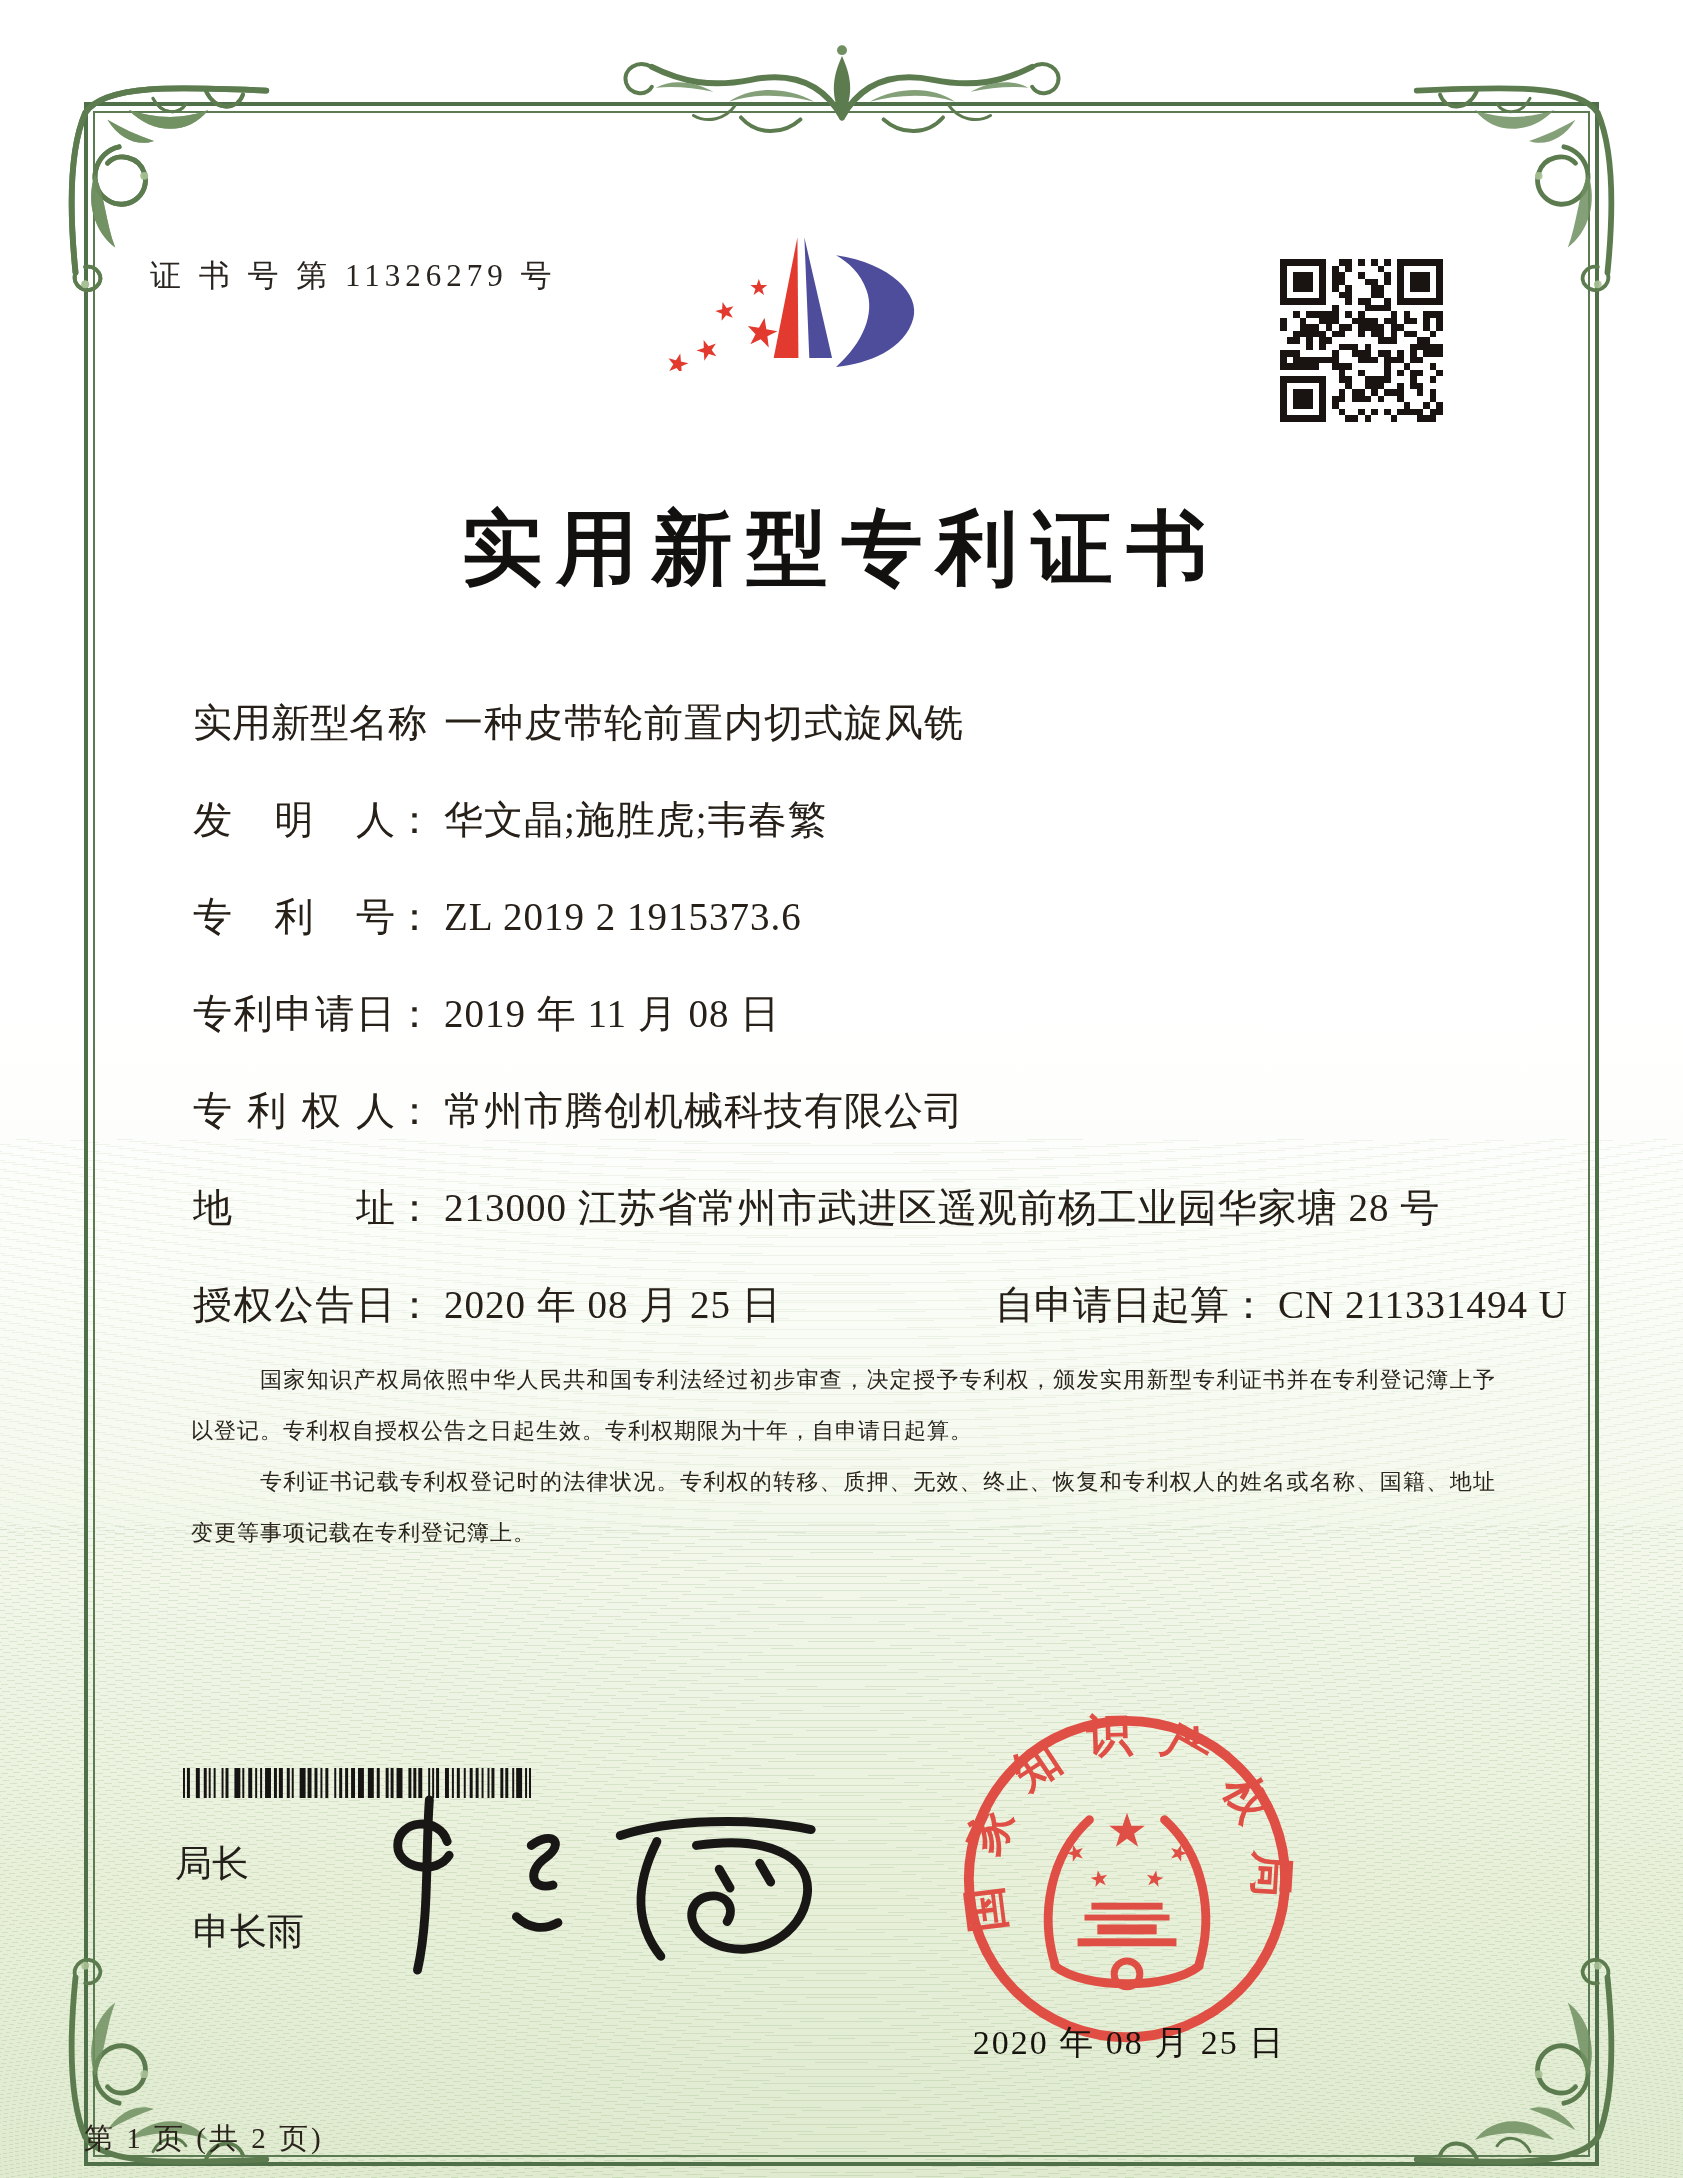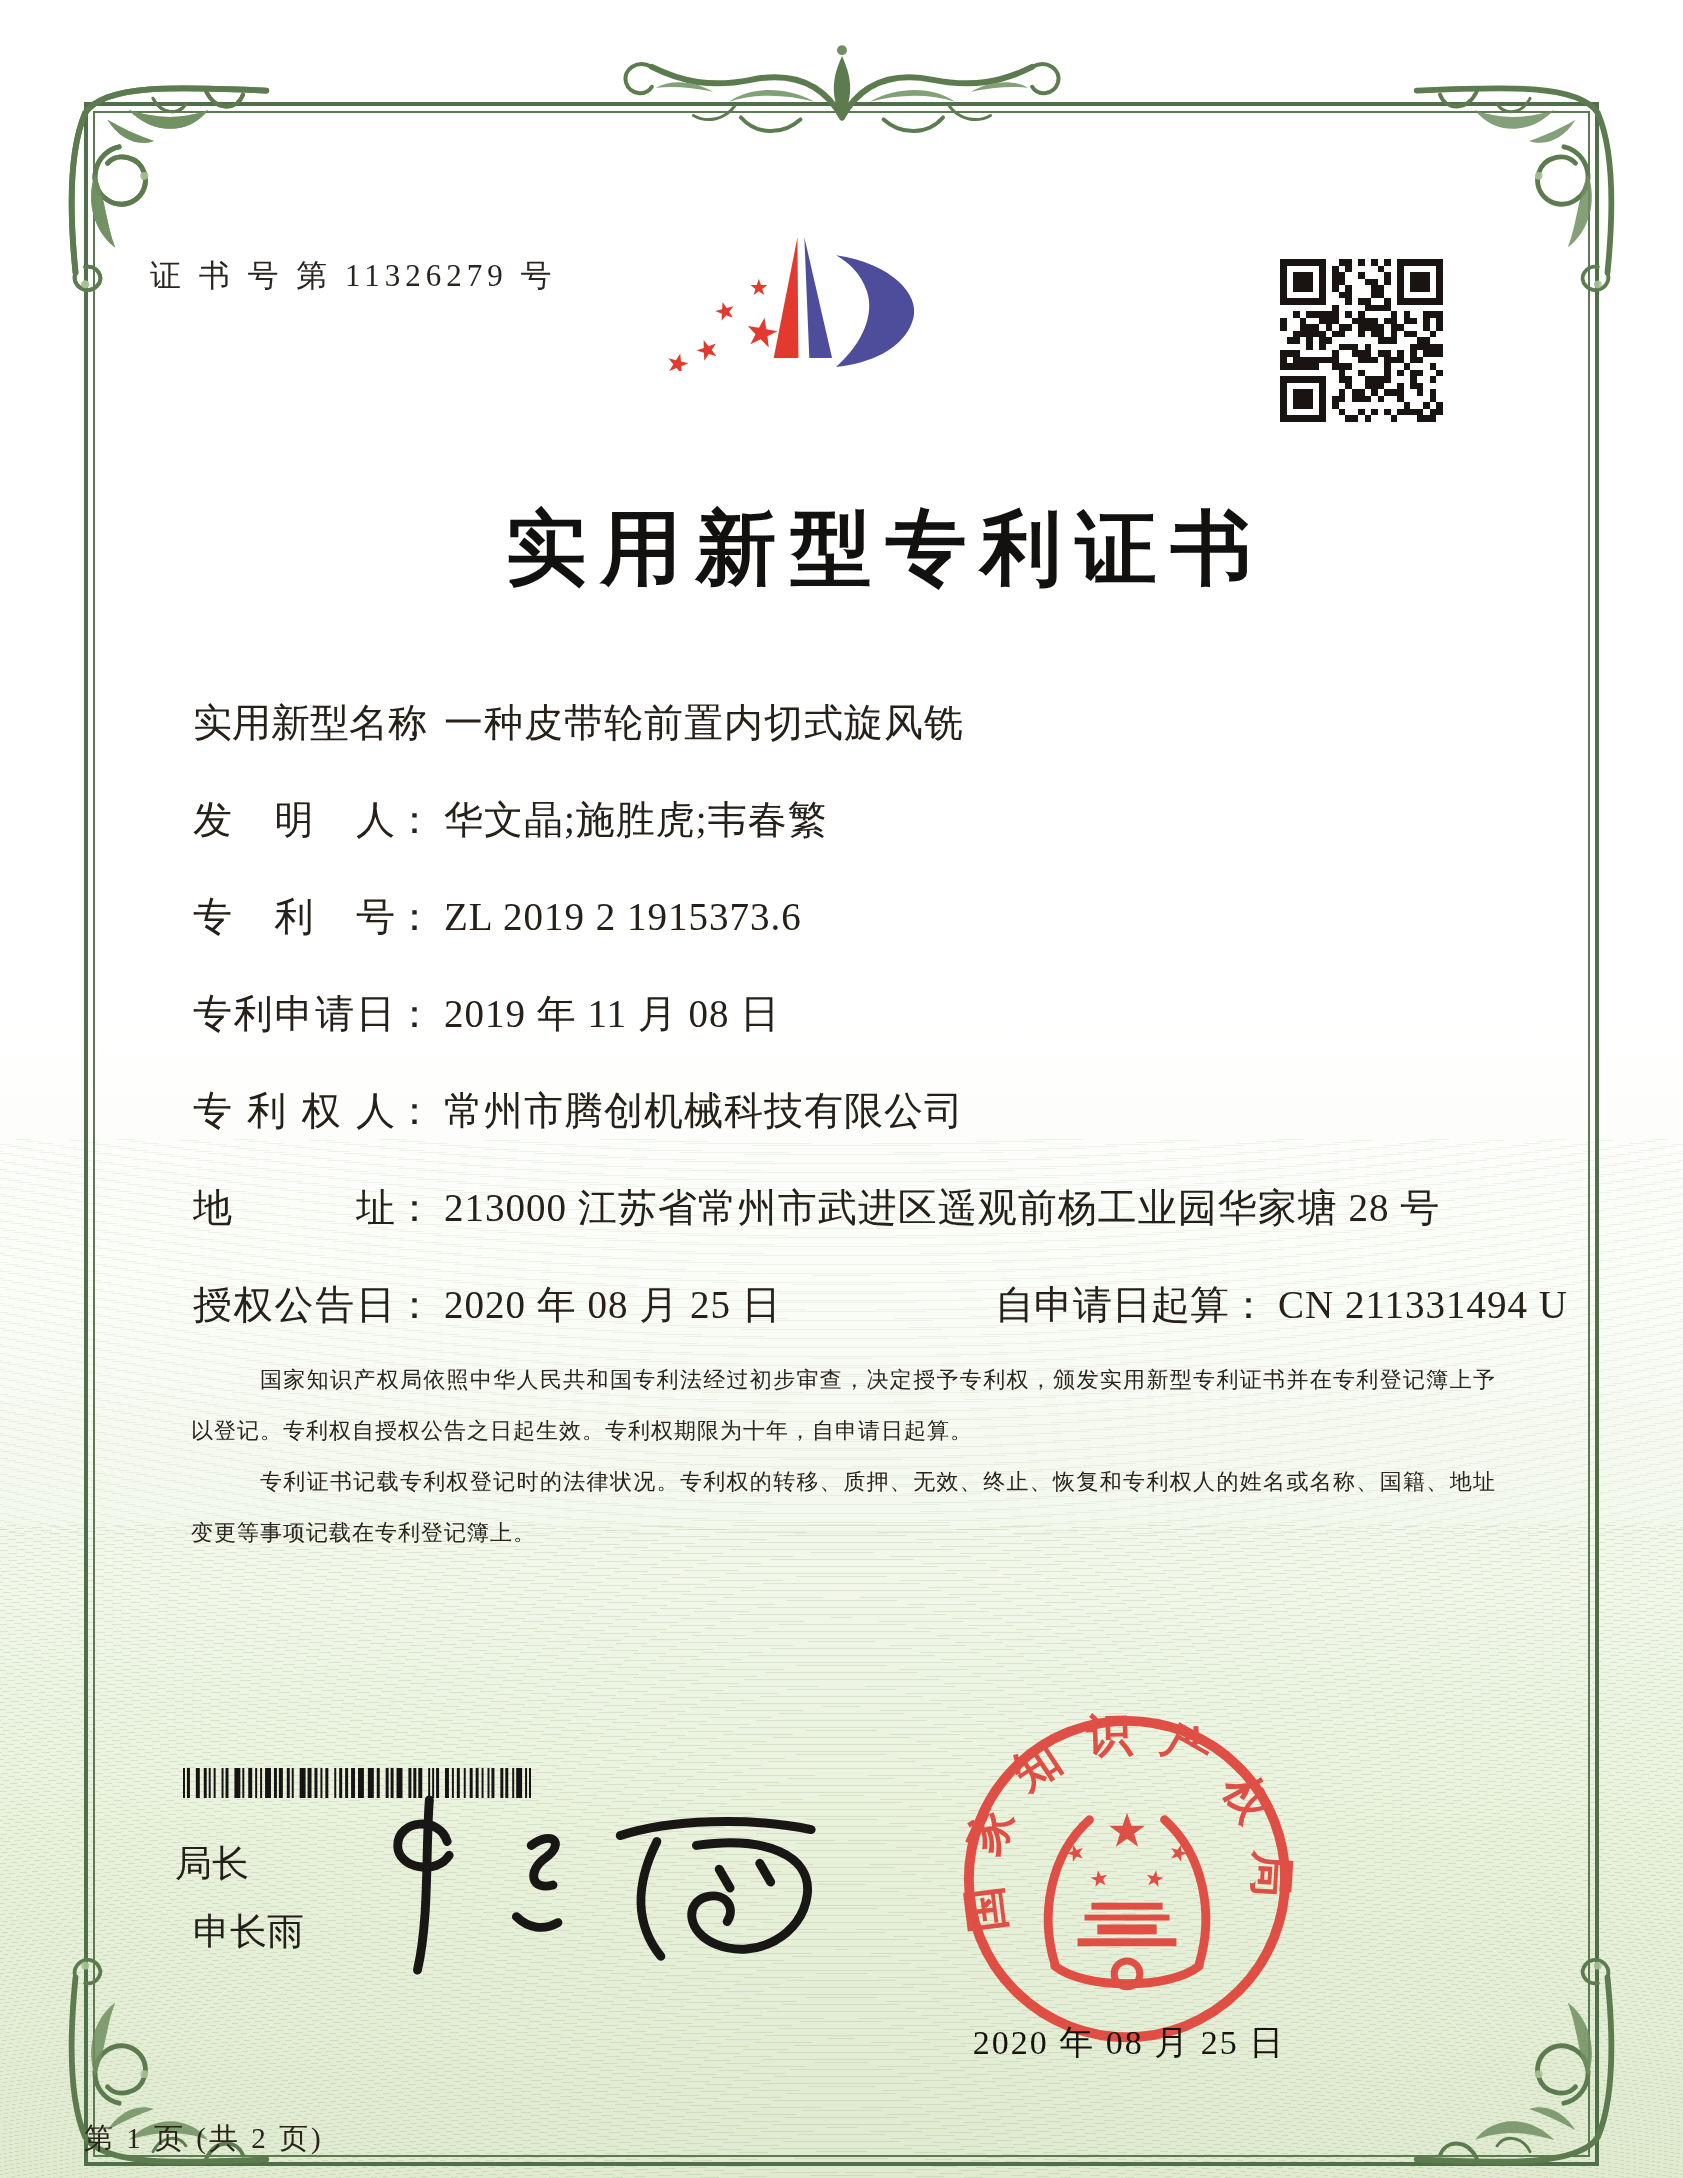--- a/index.html
+++ b/index.html
@@ -37,21 +37,21 @@
   
   .cert-no{
     position:absolute;left:150px;top:255px;
     font-size:31px;letter-spacing:5px;color:#2a2520;
   }
   .logo{position:absolute;left:642px;top:168px;width:297px;height:203px;}
   .qr{position:absolute;left:1280px;top:259px;width:163px;height:163px;}
   .doc-title{
     position:absolute;left:84px;top:495px;width:1515px;
     text-align:center;font-size:81px;font-weight:700;
-    letter-spacing:14px;color:#121110;padding-left:44px;
+    letter-spacing:14px;color:#121110;
   }
   .field-row{position:absolute;left:193px;font-size:39px;white-space:nowrap;color:#262019;}
   .flabel{display:inline-block;width:202px;text-align:justify;text-align-last:justify;vertical-align:bottom;}
   .fcolon{display:inline-block;margin-right:10px;}
   .fvalue{letter-spacing:1px;}
   .gazette{position:absolute;left:802px;top:0;}
   .paras{
     position:absolute;left:191px;top:1354px;width:1305px;
     font-size:22px;line-height:51px;text-align:justify;
     letter-spacing:1px;color:#2a241d;

